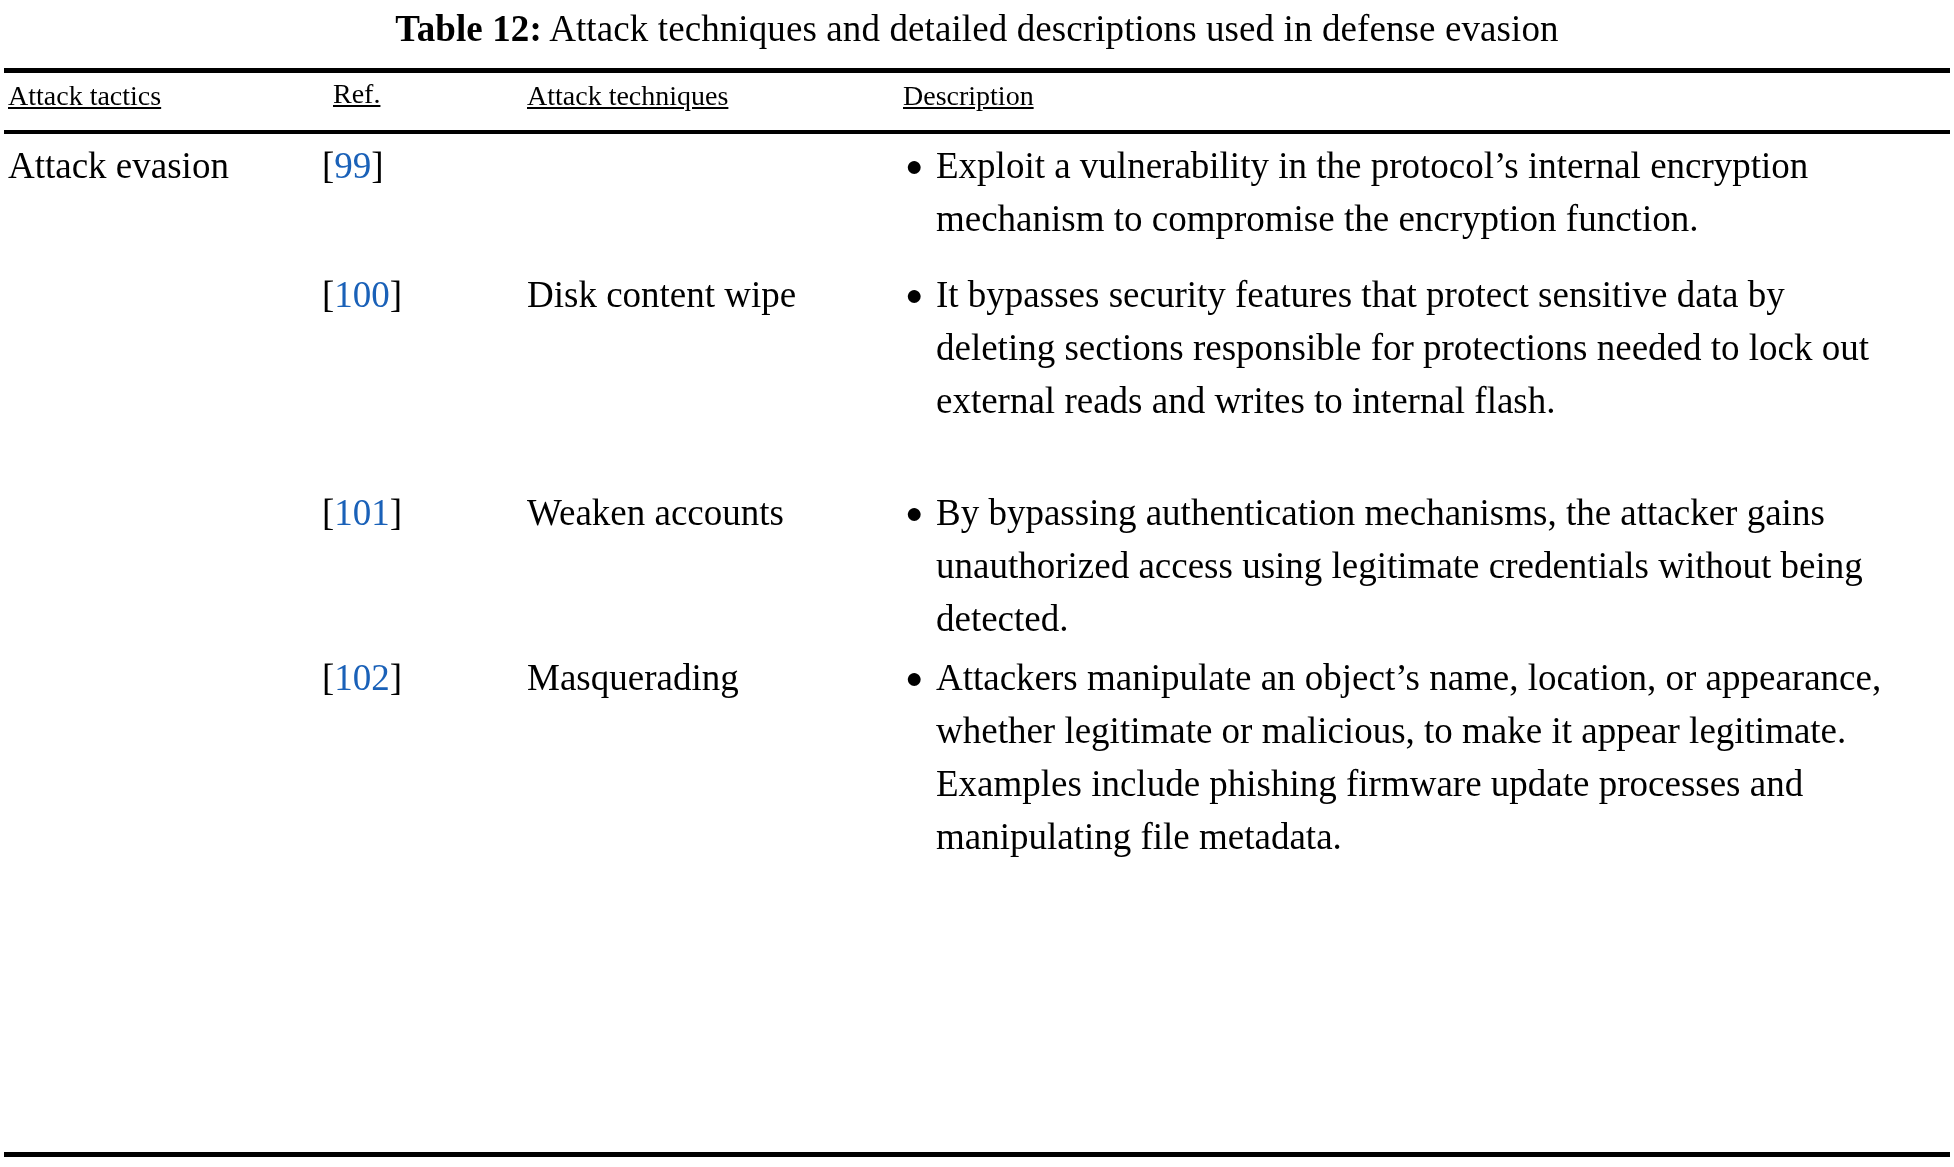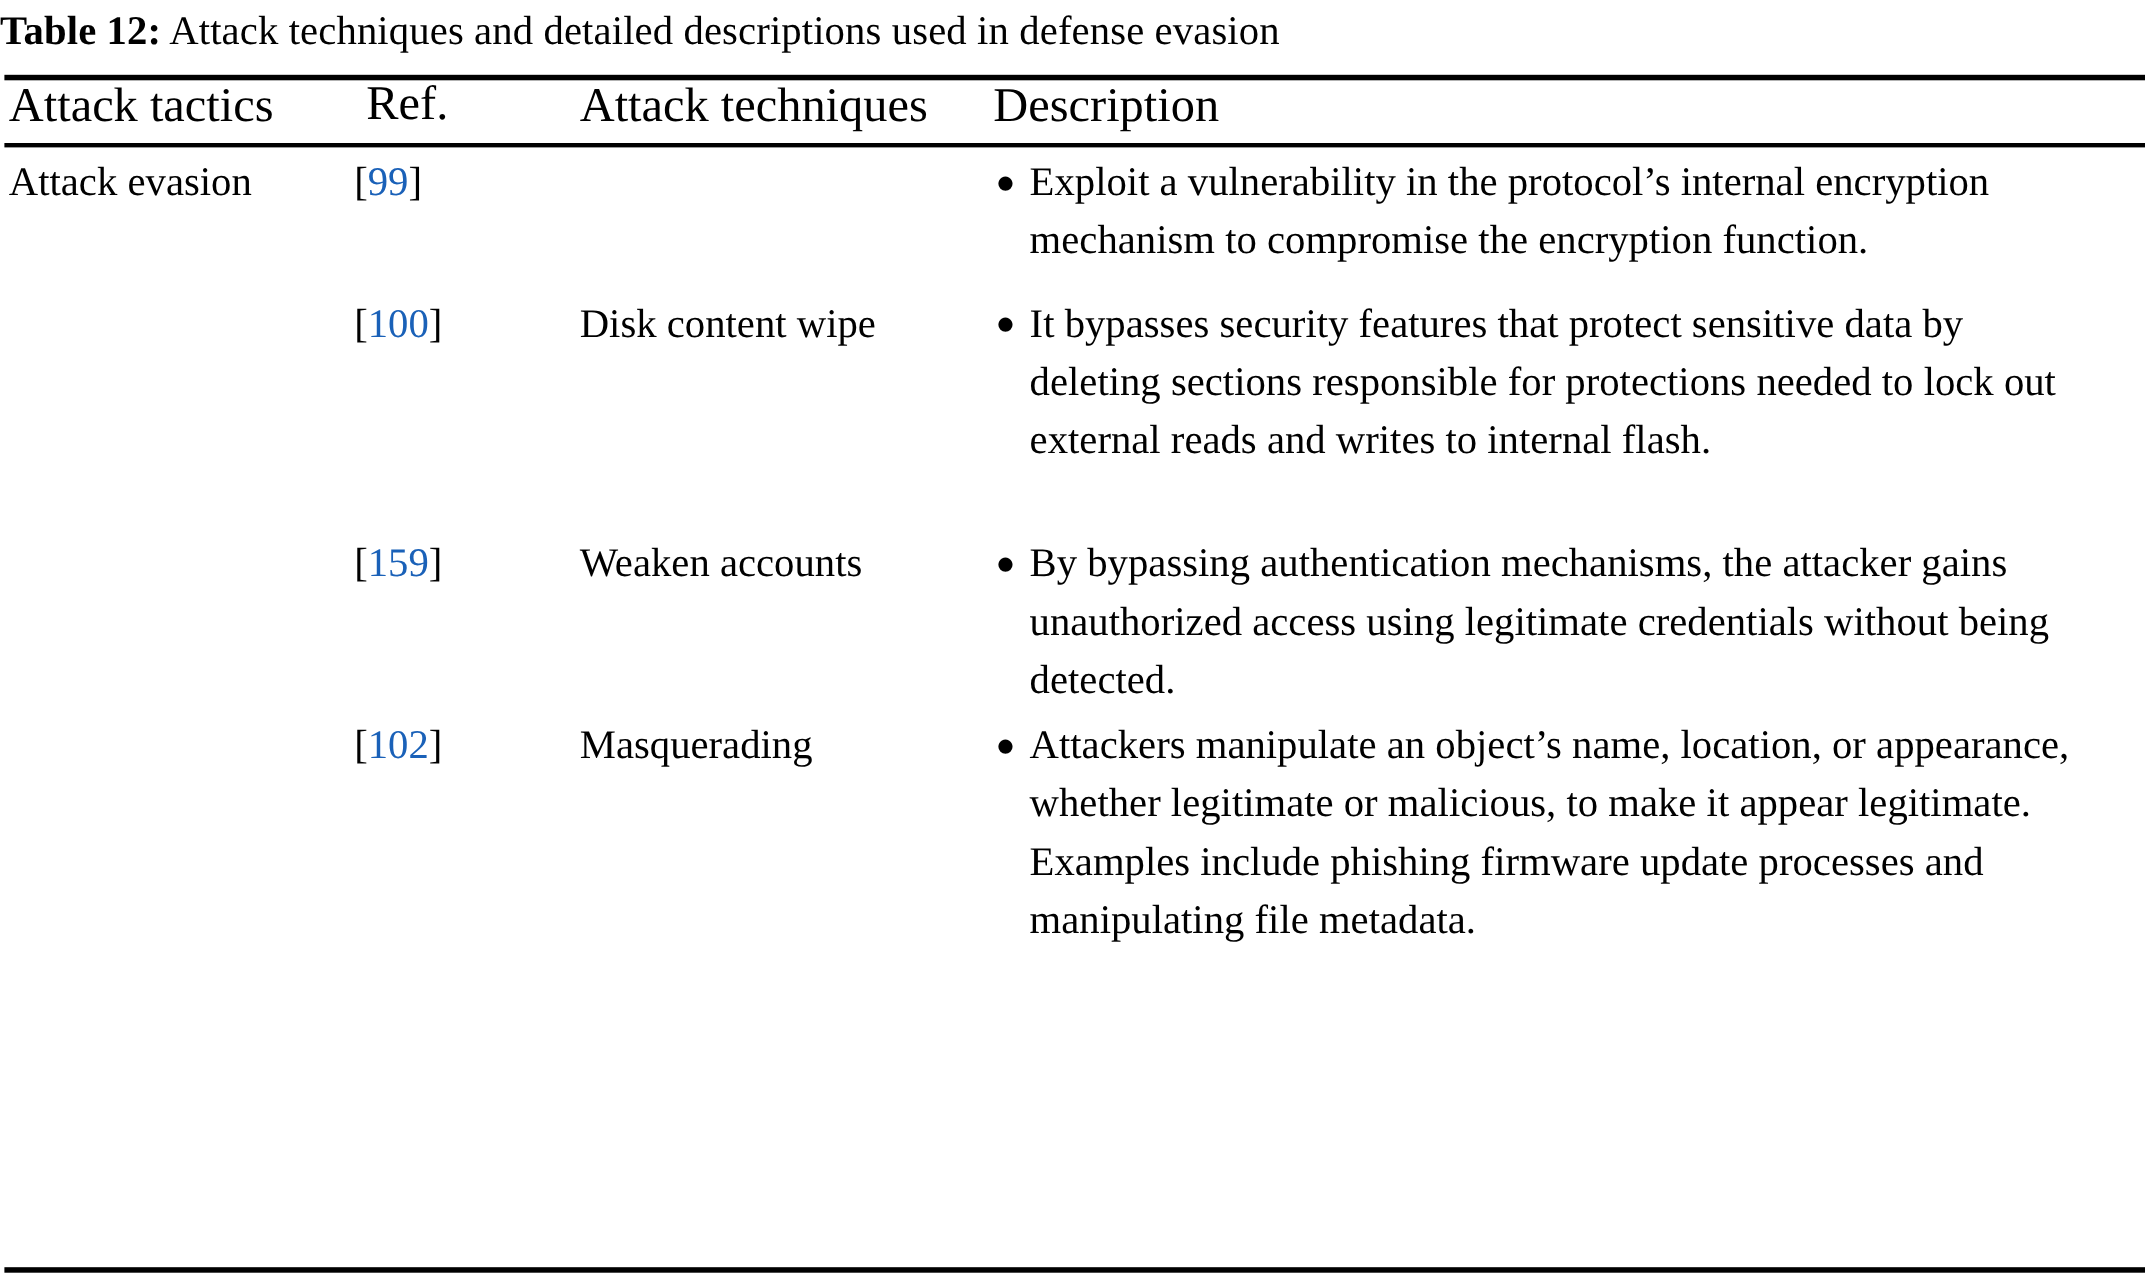--- a/index.html
+++ b/index.html
@@ -22,20 +22,21 @@
     background: #ffffff;
     box-sizing: border-box;
   }
 
   
   .caption {
     position: absolute;
     left: 0;
     top: 4px;
     width: 1954px;
+    text-align: center;
     font-size: 37px;
     line-height: 50px;
     letter-spacing: 0.1px;
   }
   .caption-label {
     font-weight: bold;
   }
   .caption-text {
     font-weight: normal;
   }
@@ -55,23 +56,24 @@
   .table {
     position: absolute;
     left: 0;
     top: 0;
     width: 1954px;
     height: 1167px;
   }
 
   .hdr {
     position: absolute;
-    font-size: 44px;
+    font-size: 28px;
     line-height: 46px;
     white-space: nowrap;
+    text-decoration: underline;
   }
   .hdr-tactics    { left: 8px;   top: 73px; }
   .hdr-ref        { left: 333px; top: 71px; }
   .hdr-techniques { left: 527px; top: 73px; }
   .hdr-desc       { left: 903px; top: 73px; }
 
   
   .cell {
     position: absolute;
     font-size: 37px;
@@ -165,21 +167,21 @@
     </div>
     <div class="cell col-tech row2">Disk content wipe</div>
     <div class="cell col-desc row2">
       <div class="desc-item">
         <span class="desc-bullet">●</span>
         <span class="desc-text">It bypasses security features that protect sensitive data by deleting sections responsible for protections needed to lock out external reads and writes to internal flash.</span>
       </div>
     </div>
 
     <div class="cell col-ref row3">
-      <span class="refbracket">[</span><span class="refnum">159</span><span class="refbracket">]</span>
+      <span class="refbracket">[</span><span class="refnum">101</span><span class="refbracket">]</span>
     </div>
     <div class="cell col-tech row3">Weaken accounts</div>
     <div class="cell col-desc row3">
       <div class="desc-item">
         <span class="desc-bullet">●</span>
         <span class="desc-text">By bypassing authentication mechanisms, the attacker gains unauthorized access using legitimate credentials without being detected.</span>
       </div>
     </div>
 
     <div class="cell col-ref row4">

